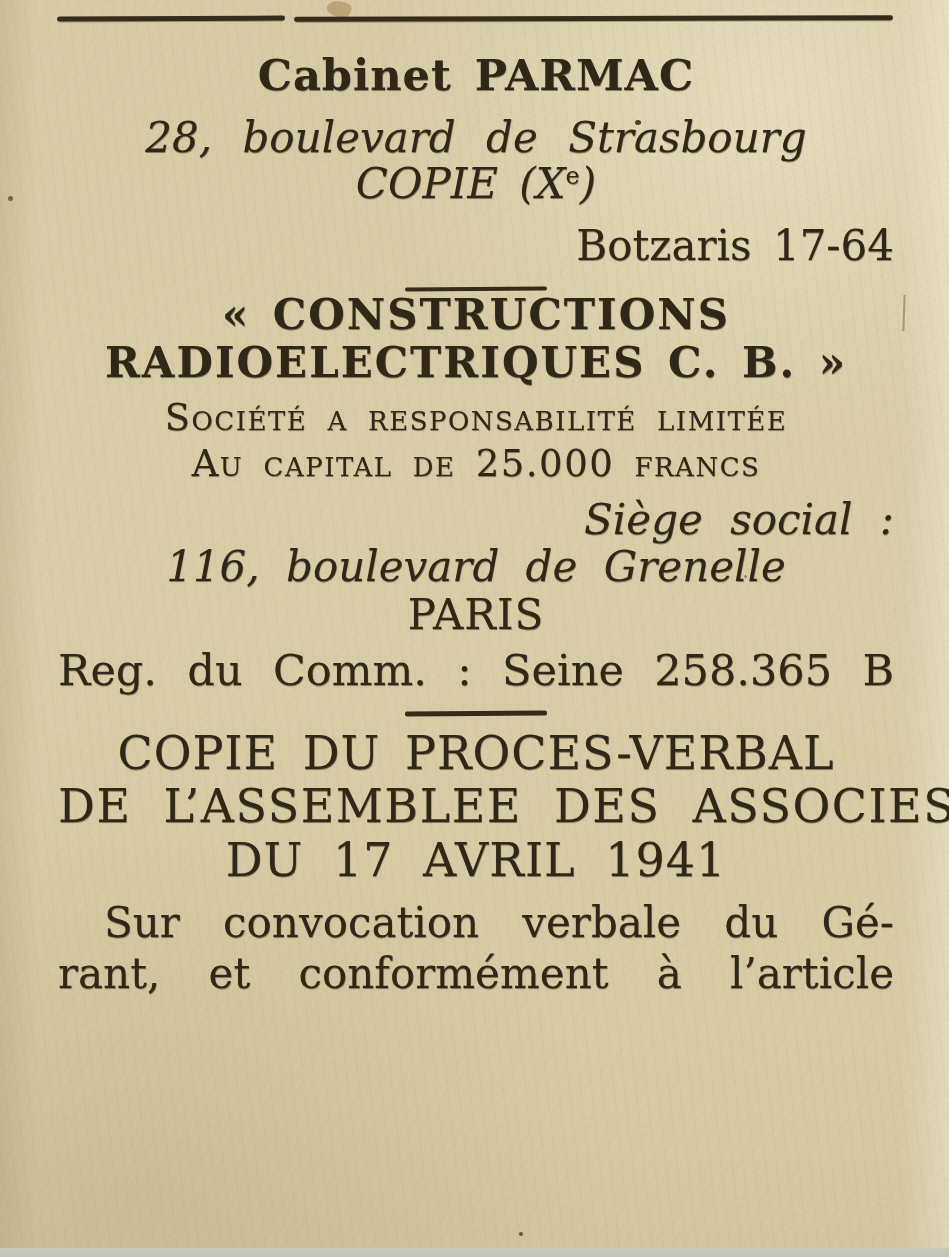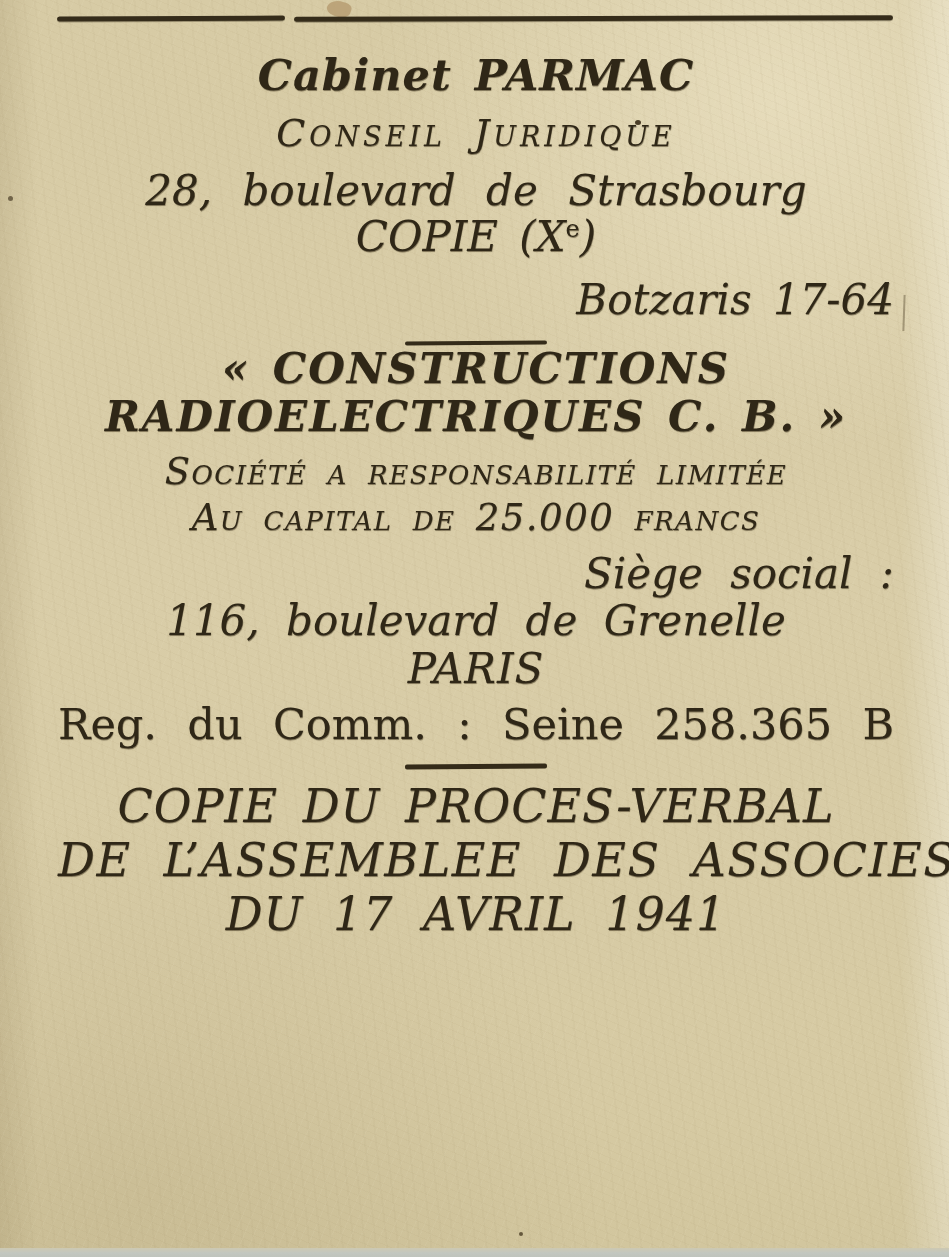--- a/index.html
+++ b/index.html
@@ -47,21 +47,21 @@
   .rule-gap { width: 9px; height: 5px; }
   .rule-seg.right { flex: 1; transform: rotate(-0.15deg); }
 
   .content {
     position: absolute;
     top: 0; left: 58px; right: 55px;
     padding-top: 50px;
     text-align: center;
   }
 
-  .line { white-space: nowrap; font-style: italic; }
+  .line { white-space: nowrap; }
 
   .firm      { font-size: 43px; font-weight: 700; letter-spacing: 1px; word-spacing: 7px; line-height: 1.2; }
   .role      { margin-top: 10px; font-size: 38px; font-variant: small-caps; letter-spacing: 4px; word-spacing: 12px; line-height: 1.15; }
   .addr1     { margin-top: 13px; font-size: 42px; font-style: italic; word-spacing: 17px; line-height: 1.1; }
   .cityline  { font-size: 42px; font-style: italic; line-height: 1.08; word-spacing: 8px; }
   .cityline sup { font-size: 24px; font-style: normal; vertical-align: 14px; }
   .phone     { margin-top: 16px; font-size: 42px; word-spacing: 8px; line-height: 1.15; text-align: right; }
 
   .divider   { height: 4px; width: 142px; background: #342b19; border-radius: 2px; margin: 17px auto 0; transform: rotate(-0.4deg); }
   .divider.thick { height: 5px; margin-top: 15px; }
@@ -116,21 +116,20 @@
 
   <div class="top-rule">
     <div class="rule-seg left"></div>
     <div class="rule-gap"></div>
     <div class="rule-seg right"></div>
   </div>
 
   <div class="content ink">
 
     <div class="line firm">Cabinet PARMAC</div>
-    <div class="line role">Conseil Juridique</div>
     <div class="line addr1">28, boulevard de Strasbourg</div>
     <div class="line cityline"><span>COPIE (X</span><sup>e</sup><span>)</span></div>
     <div class="line phone">Botzaris 17-64</div>
 
     <div class="divider"></div>
 
     <div class="line soc">« CONSTRUCTIONS</div>
     <div class="line soc">RADIOELECTRIQUES C. B. »</div>
     <div class="line sarl">Société a responsabilité limitée</div>
     <div class="line capital">Au capital de 25.000 francs</div>
@@ -138,20 +137,24 @@
     <div class="line addr2">116, boulevard de Grenelle</div>
     <div class="line paris2">PARIS</div>
     <div class="registry">Reg. du Comm. : Seine 258.365 B</div>
 
     <div class="divider thick"></div>
 
     <div class="line headline first">COPIE DU PROCES-VERBAL</div>
     <div class="line headline wide">DE L’ASSEMBLEE DES ASSOCIES</div>
     <div class="line headline date">DU 17 AVRIL 1941</div>
 
+    <div class="para">
+      <div class="j-line indent">Sur convocation verbale du Gé-</div>
+      <div class="j-line">rant, et conformément à l’article</div>
+    </div>
 
   </div>
 
   <div class="speck s1"></div>
   <div class="speck s2"></div>
   <div class="speck s3"></div>
   <div class="speck s4"></div>
   <div class="tick-right"></div>
 
   <div class="bottom-edge"></div>

